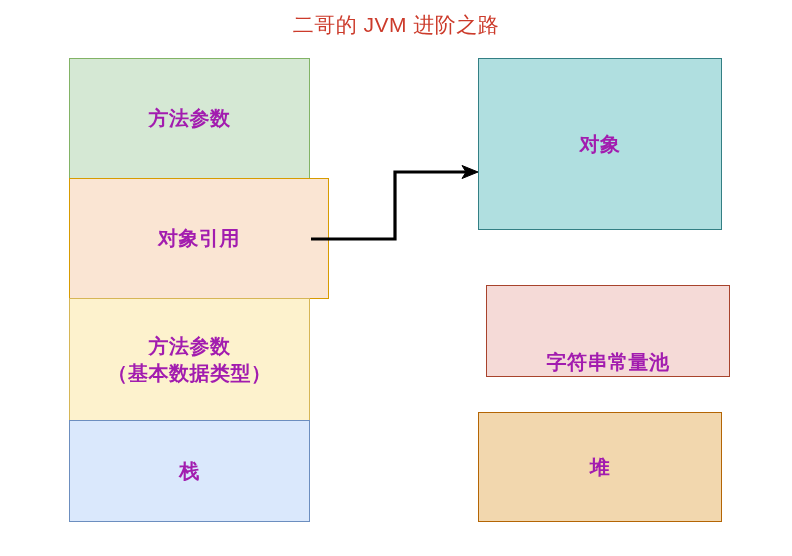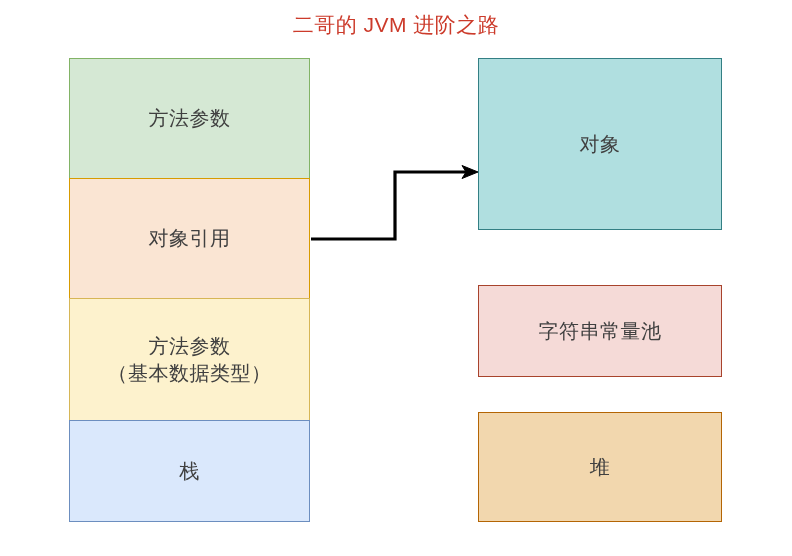--- a/index.html
+++ b/index.html
@@ -38,39 +38,39 @@
     position: absolute;
     box-sizing: border-box;
     display: flex;
     align-items: center;
     justify-content: center;
     text-align: center;
   }
   .block-label {
     font-size: 20px;
     line-height: 27px;
-    color: #404040;
-    font-weight: 400;
+    color: #a21caf;
+    font-weight: 700;
     white-space: pre-line;
     letter-spacing: 0.5px;
   }
   
   #stack-column {
     left: 69px;
     top: 58px;
     width: 241px;
     height: 464px;
   }
   #block-method-params {
     left: 0; top: 0; width: 241px; height: 121px;
     background: #d5e8d4;
     border: 1.6px solid #82b366;
   }
   #block-object-ref {
-    left: 0; top: 120px; width: 241px; height: 121px;
+    left: 0; top: 120px; width: 260px; height: 121px;
     background: #fae5d3;
     border: 1.6px solid #d79b00;
   }
   #block-local-vars {
     left: 0; top: 240px; width: 241px; height: 123px;
     background: #fdf2cd;
     border: 1.6px solid #d6b656;
   }
   #block-stack {
     left: 0; top: 362px; width: 241px; height: 102px;
@@ -83,23 +83,24 @@
     top: 58px;
     width: 244px;
     height: 464px;
   }
   #block-object {
     left: 0; top: 0; width: 244px; height: 172px;
     background: #b0dfe0;
     border: 1.6px solid #337f84;
   }
   #block-string-pool {
-    left: 0; top: 227px; width: 244px; height: 92px;
+    left: 8px; top: 227px; width: 244px; height: 92px;
     background: #f5dad7;
     border: 1.6px solid #a8432c;
+    align-items: flex-end;
   }
   #block-heap {
     left: 0; top: 354px; width: 244px; height: 110px;
     background: #f2d7ae;
     border: 1.6px solid #b46504;
   }
   
   #reference-arrow {
     position: absolute;
     left: 300px;

